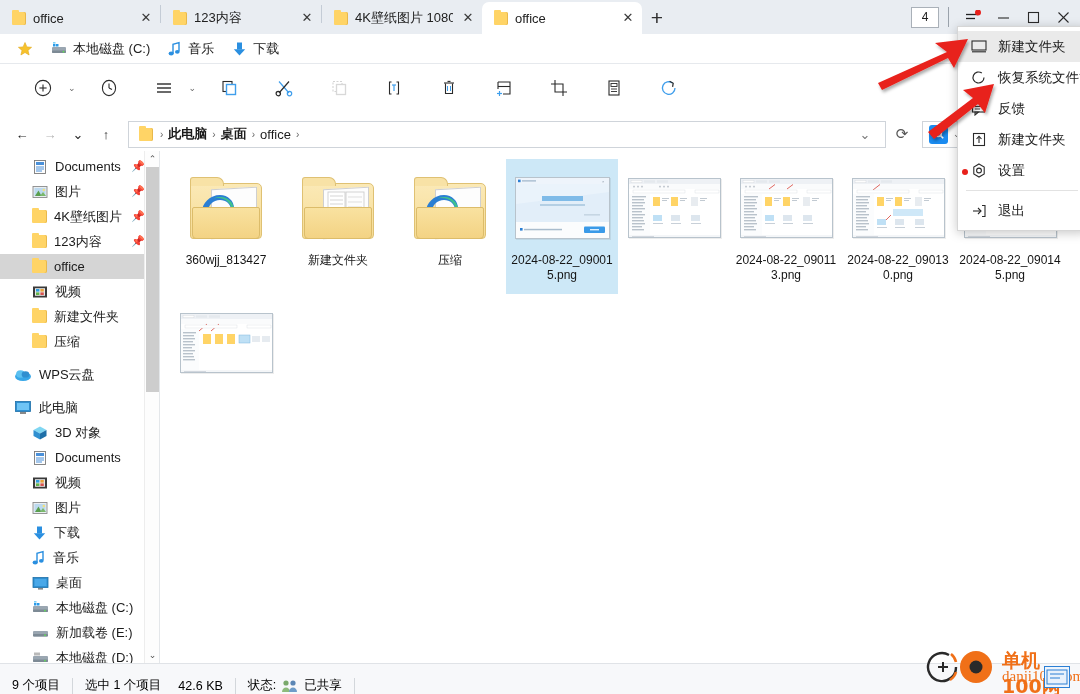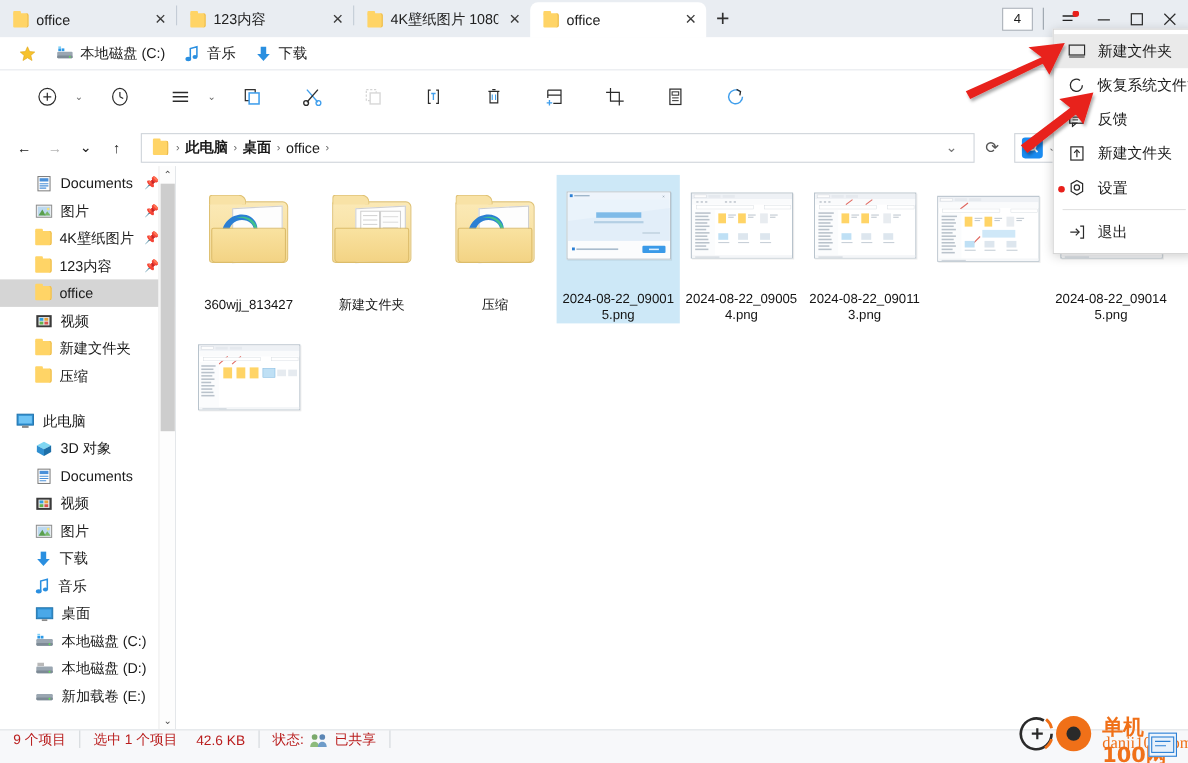--- a/index.html
+++ b/index.html
@@ -136,21 +136,21 @@
   .content{ flex:1; background:#ffffff; position:relative; padding:8px 0 0 10px;}
   .grid{ display:flex; flex-wrap:wrap; align-content:flex-start;}
   .cell{
     width:112px; height:135px; display:flex; flex-direction:column; align-items:center;
     padding-top:6px; position:relative;
   }
   .cell.sel{ background:#cde8f7;}
   .thumbwrap{ height:86px; display:flex; align-items:center; justify-content:center;}
   .cname{
     font-size:12px; color:#151515; text-align:center; line-height:15px;
-    width:105px; word-break:break-all; margin-top:19px;
+    width:105px; word-break:break-all; margin-top:2px;
   }
 
   
   .fold{ position:relative; width:72px; height:62px;}
   .fold .back{
     position:absolute; left:0; top:6px; width:72px; height:56px;
     background:linear-gradient(#fbe9b6,#f6dc95); border:1px solid #dfc173; border-radius:2px 5px 4px 3px;
   }
   .fold .tabtop{
     position:absolute; left:0; top:0; width:34px; height:9px;
@@ -174,21 +174,21 @@
   .shot{
     width:93px; height:60px; background:#fff; border:1px solid #b8c3cc;
     position:relative; overflow:hidden; box-shadow:1px 1px 0 rgba(0,0,0,.07);
   }
   .shot.big{ width:95px; height:62px;}
 
   
   .status{
     position:absolute; left:0; bottom:0; width:1080px; height:31px;
     background:#f7f8fa; border-top:1px solid #e0e3e7;
-    display:flex; align-items:flex-start; padding-left:12px; gap:0; font-size:12.5px; color:#b91c1c;
+    display:flex; align-items:flex-end; padding-left:12px; gap:0; font-size:12.5px; color:#000000;
   }
   .st-seg{ padding:0 12px; display:flex; align-items:center; gap:5px;}
   .st-seg:first-child{ padding-left:0;}
   .st-div{ width:1px; height:16px; background:#d3d7db;}
 
   
   .menu{
     position:absolute; left:957px; top:26px; width:130px;
     background:#ffffff; border:1px solid #d6d6d6;
     box-shadow:0 2px 10px rgba(0,0,0,.22); z-index:60; padding:4px 0 4px 0;
@@ -521,20 +521,28 @@
         <span class="sb-label">新建文件夹</span>
       </div>
 
       <div class="sb-item lvl2">
         <span class="folder-ico" style="width:15px;height:13px"></span>
         <span class="sb-label">压缩</span>
       </div>
 
       <div class="sb-gap"></div>
 
+      <div class="sb-item" style="padding-left:14px">
+        <svg width="18" height="14" viewBox="0 0 18 14">
+          <ellipse cx="9" cy="8.5" rx="8" ry="4.6" fill="#37a7e8"></ellipse>
+          <ellipse cx="6.5" cy="6" rx="4.4" ry="3.8" fill="#5bc0f0"></ellipse>
+          <ellipse cx="11.5" cy="6.4" rx="3.8" ry="3.2" fill="#2f8fd0"></ellipse>
+        </svg>
+        <span class="sb-label" style="max-width:110px">WPS云盘</span>
+      </div>
 
       <div class="sb-gap"></div>
 
       <div class="sb-item" style="padding-left:14px">
         <svg width="18" height="15" viewBox="0 0 18 15">
           <rect x="1.5" y="1.5" width="15" height="10" fill="#2f8fd0" stroke="#1d6fa8" stroke-width="0.8"></rect>
           <rect x="3" y="3" width="12" height="7" fill="#6fc4f5"></rect>
           <rect x="6" y="12" width="6" height="2" fill="#8a8a8a"></rect>
         </svg>
         <span class="sb-label" style="max-width:110px">此电脑</span>
@@ -615,36 +623,36 @@
           <rect x="1" y="8.5" width="15" height="2.5" rx="1" fill="#7d8a95"></rect>
           <rect x="2" y="2" width="2.5" height="2.5" fill="#2b9ae8"></rect>
             <rect x="5" y="2" width="2.5" height="2.5" fill="#2b9ae8"></rect>
           <rect x="2" y="0" width="2.5" height="1.6" fill="#7fd1f7"></rect>
           <circle cx="13" cy="9.7" r="0.9" fill="#62dd57"></circle>
         </svg>
         <span class="sb-label">本地磁盘 (C:)</span>
       </div>
 
       <div class="sb-item lvl2">
+        <svg width="17" height="12" viewBox="0 0 17 12">
+          <rect x="1" y="4" width="15" height="5.5" rx="1" fill="#9aa6b1"></rect>
+          <rect x="1" y="7" width="15" height="2.5" rx="1" fill="#7d8a95"></rect>
+          <circle cx="13" cy="8.2" r="0.9" fill="#62dd57"></circle>
+        </svg>
+        <span class="sb-label">新加载卷 (E:)</span>
+      </div>
+
+      <div class="sb-item lvl2">
         <svg width="17" height="14" viewBox="0 0 17 14">
           <rect x="1" y="5" width="15" height="6" rx="1" fill="#9aa6b1"></rect>
           <rect x="1" y="8.5" width="15" height="2.5" rx="1" fill="#7d8a95"></rect>
           <rect x="2" y="1.5" width="6" height="3" fill="#b9b9b9"></rect>
           <circle cx="13" cy="9.7" r="0.9" fill="#62dd57"></circle>
         </svg>
         <span class="sb-label">本地磁盘 (D:)</span>
-      </div>
-
-      <div class="sb-item lvl2">
-        <svg width="17" height="12" viewBox="0 0 17 12">
-          <rect x="1" y="4" width="15" height="5.5" rx="1" fill="#9aa6b1"></rect>
-          <rect x="1" y="7" width="15" height="2.5" rx="1" fill="#7d8a95"></rect>
-          <circle cx="13" cy="8.2" r="0.9" fill="#62dd57"></circle>
-        </svg>
-        <span class="sb-label">新加载卷 (E:)</span>
       </div>
 
     </div>
 
     <div class="sb-scroll">
       <div class="sb-arr">⌃</div>
       <div class="sb-thumb"></div>
       <div class="sb-arr bot">⌄</div>
     </div>
   </div>
@@ -803,21 +811,20 @@
               <g fill="#c8d0d8">
                   <rect x="24" y="44" width="10" height="1"></rect>
                   <rect x="42" y="44" width="10" height="1"></rect>
                   <rect x="62" y="44" width="10" height="1"></rect>
                 </g>
               <rect x="0" y="56" width="93" height="4" fill="#f4f6f8"></rect>
               <rect x="3" y="57.3" width="22" height="1.3" fill="#c3cbd3"></rect>
             </svg>
           </div>
         </div>
-        <div class="cname">2024-08-22_090054.png</div>
       </div>
 
       <div class="cell">
         <div class="thumbwrap">
           <div class="shot">
             <svg width="93" height="60" viewBox="0 0 93 60">
               <rect width="93" height="60" fill="#fff"></rect>
               <rect y="0" width="93" height="5" fill="#eef1f5"></rect>
               <rect x="2" y="1.2" width="11" height="2.6" fill="#fdfdfd" stroke="#cfd4da" stroke-width="0.4"></rect>
               <rect x="15" y="1.2" width="11" height="2.6" fill="#e5e9ee"></rect>
@@ -925,20 +932,21 @@
               <g fill="#c8d0d8">
                   <rect x="24" y="48" width="10" height="1"></rect>
                   <rect x="42" y="48" width="10" height="1"></rect>
                   <rect x="62" y="48" width="10" height="1"></rect>
                 </g>
               <rect x="0" y="56" width="93" height="4" fill="#f4f6f8"></rect>
               <rect x="3" y="57.3" width="22" height="1.3" fill="#c3cbd3"></rect>
             </svg>
           </div>
         </div>
+        <div class="cname">2024-08-22_090130.png</div>
       </div>
 
       <div class="cell">
         <div class="thumbwrap">
           <div class="shot">
             <svg width="93" height="60" viewBox="0 0 93 60">
               <rect width="93" height="60" fill="#fff"></rect>
               <rect y="0" width="93" height="5" fill="#eef1f5"></rect>
               <rect x="2" y="1.2" width="11" height="2.6" fill="#fdfdfd" stroke="#cfd4da" stroke-width="0.4"></rect>
               <rect x="15" y="1.2" width="11" height="2.6" fill="#e5e9ee"></rect>

